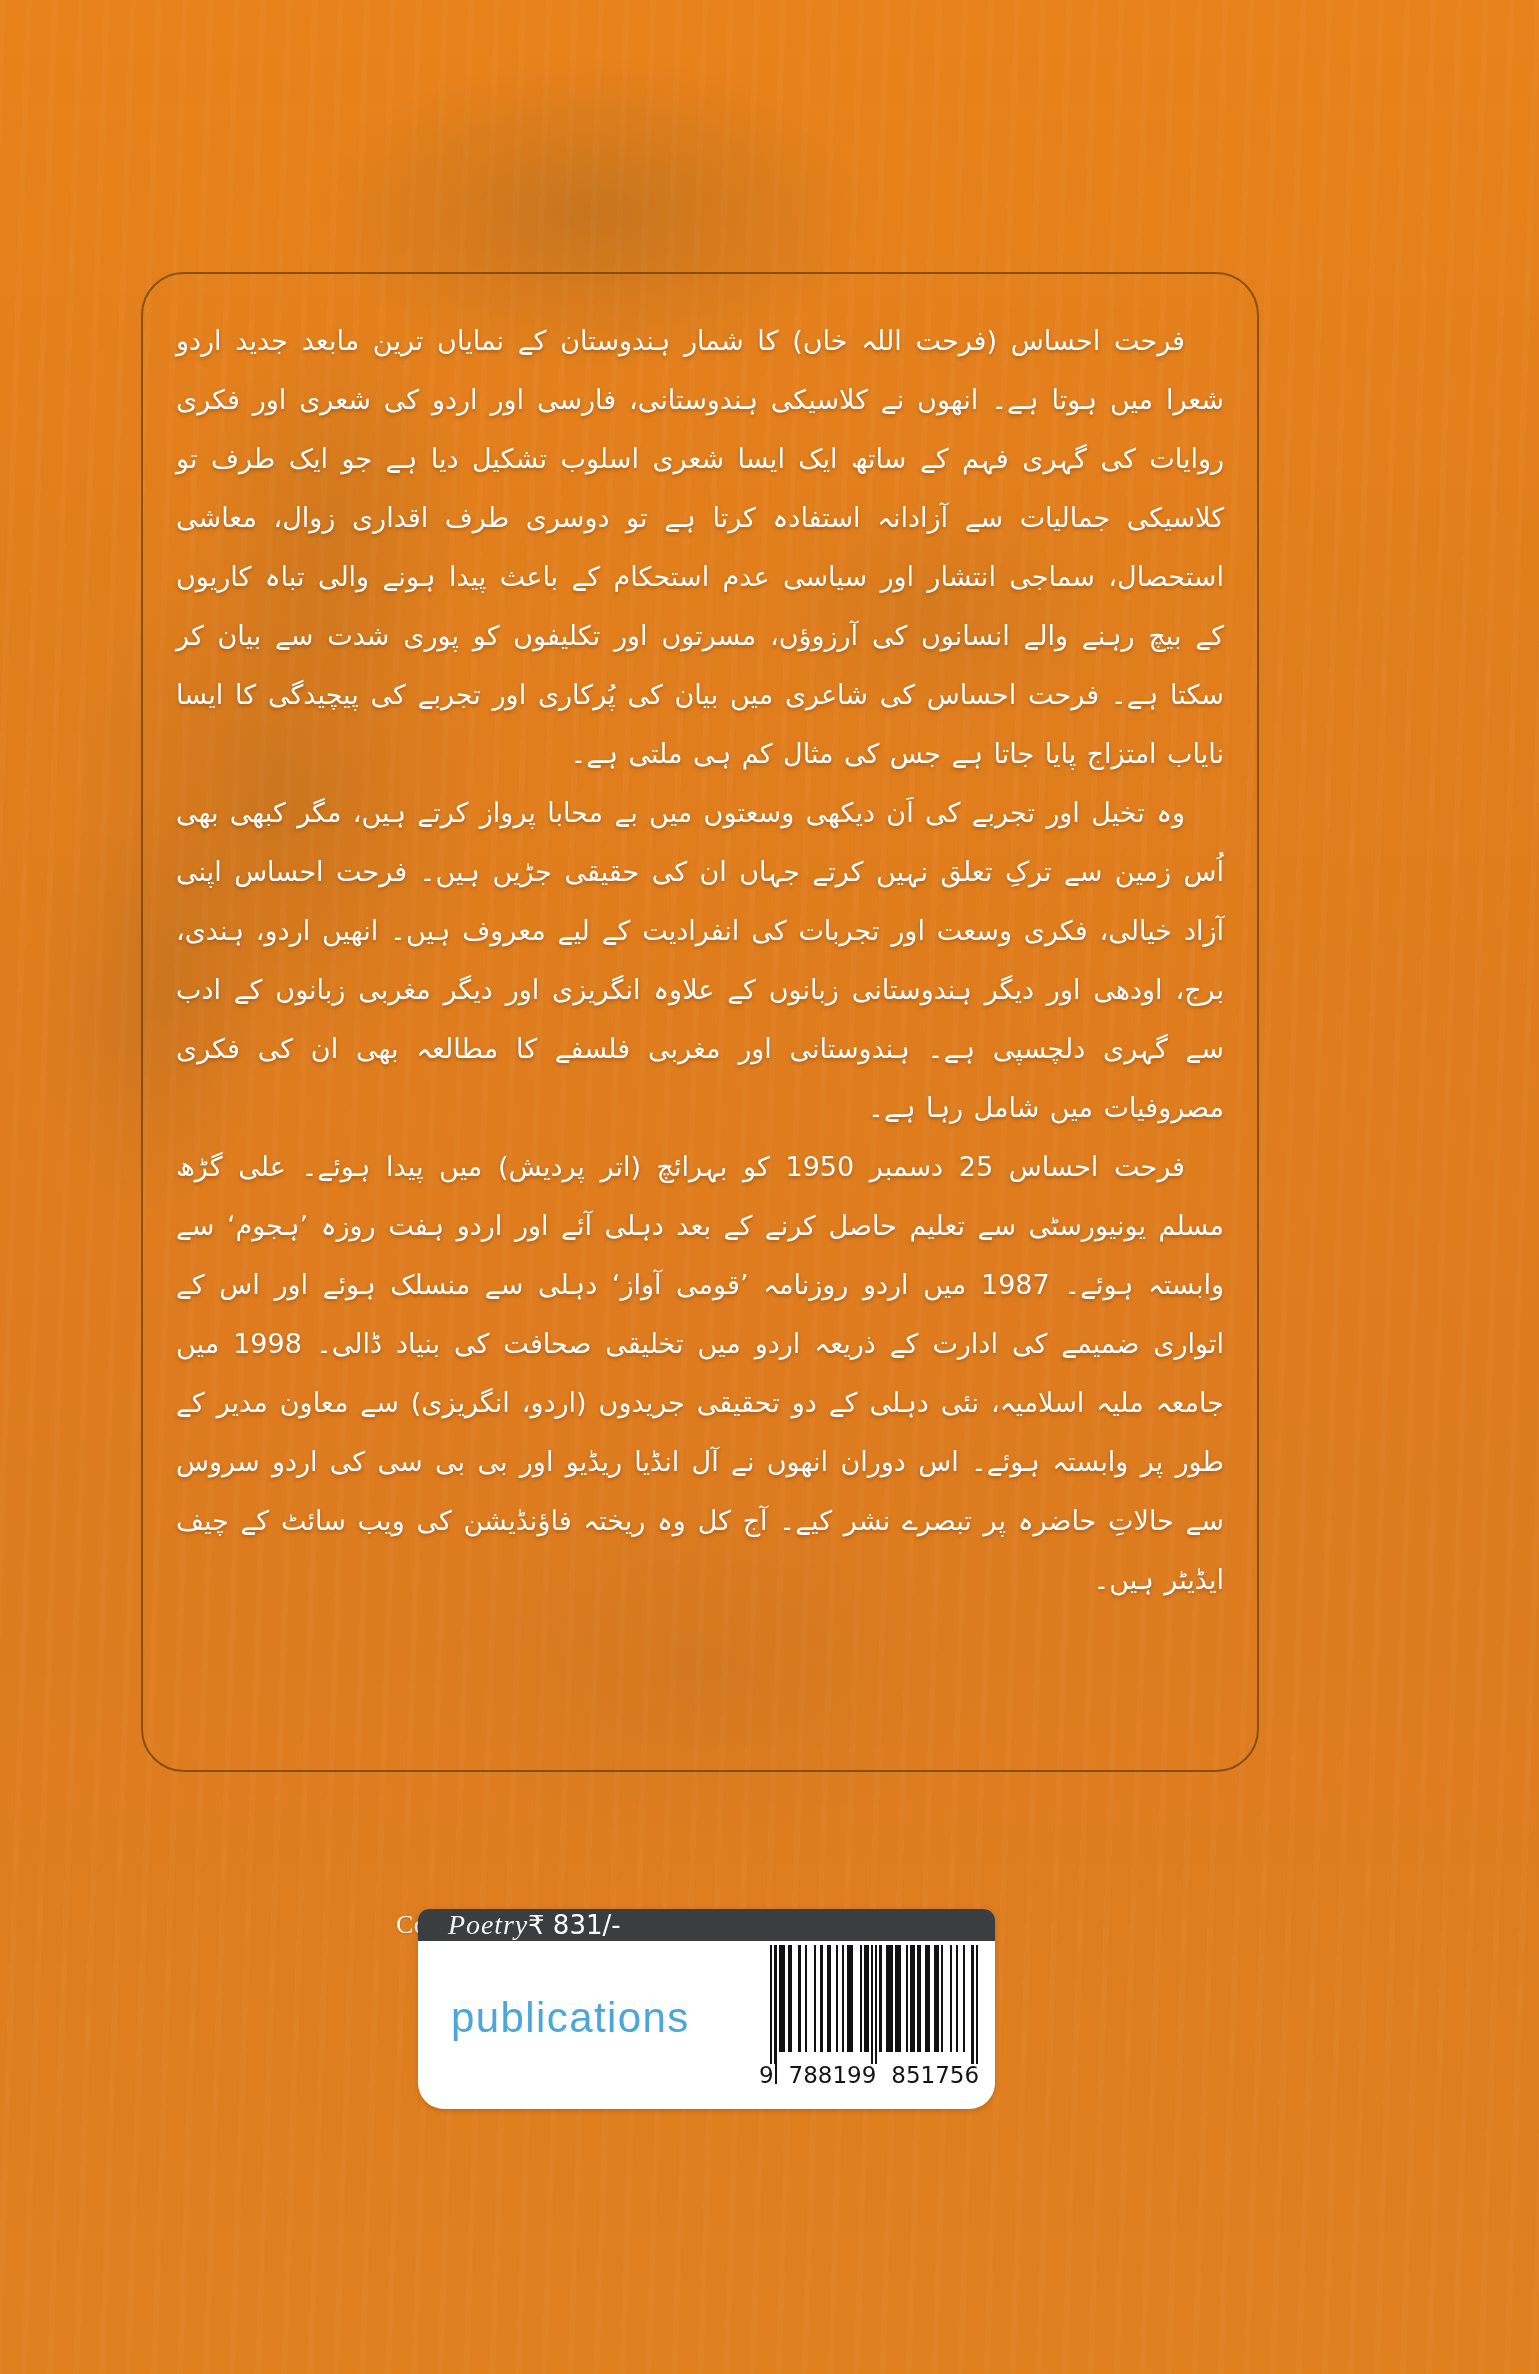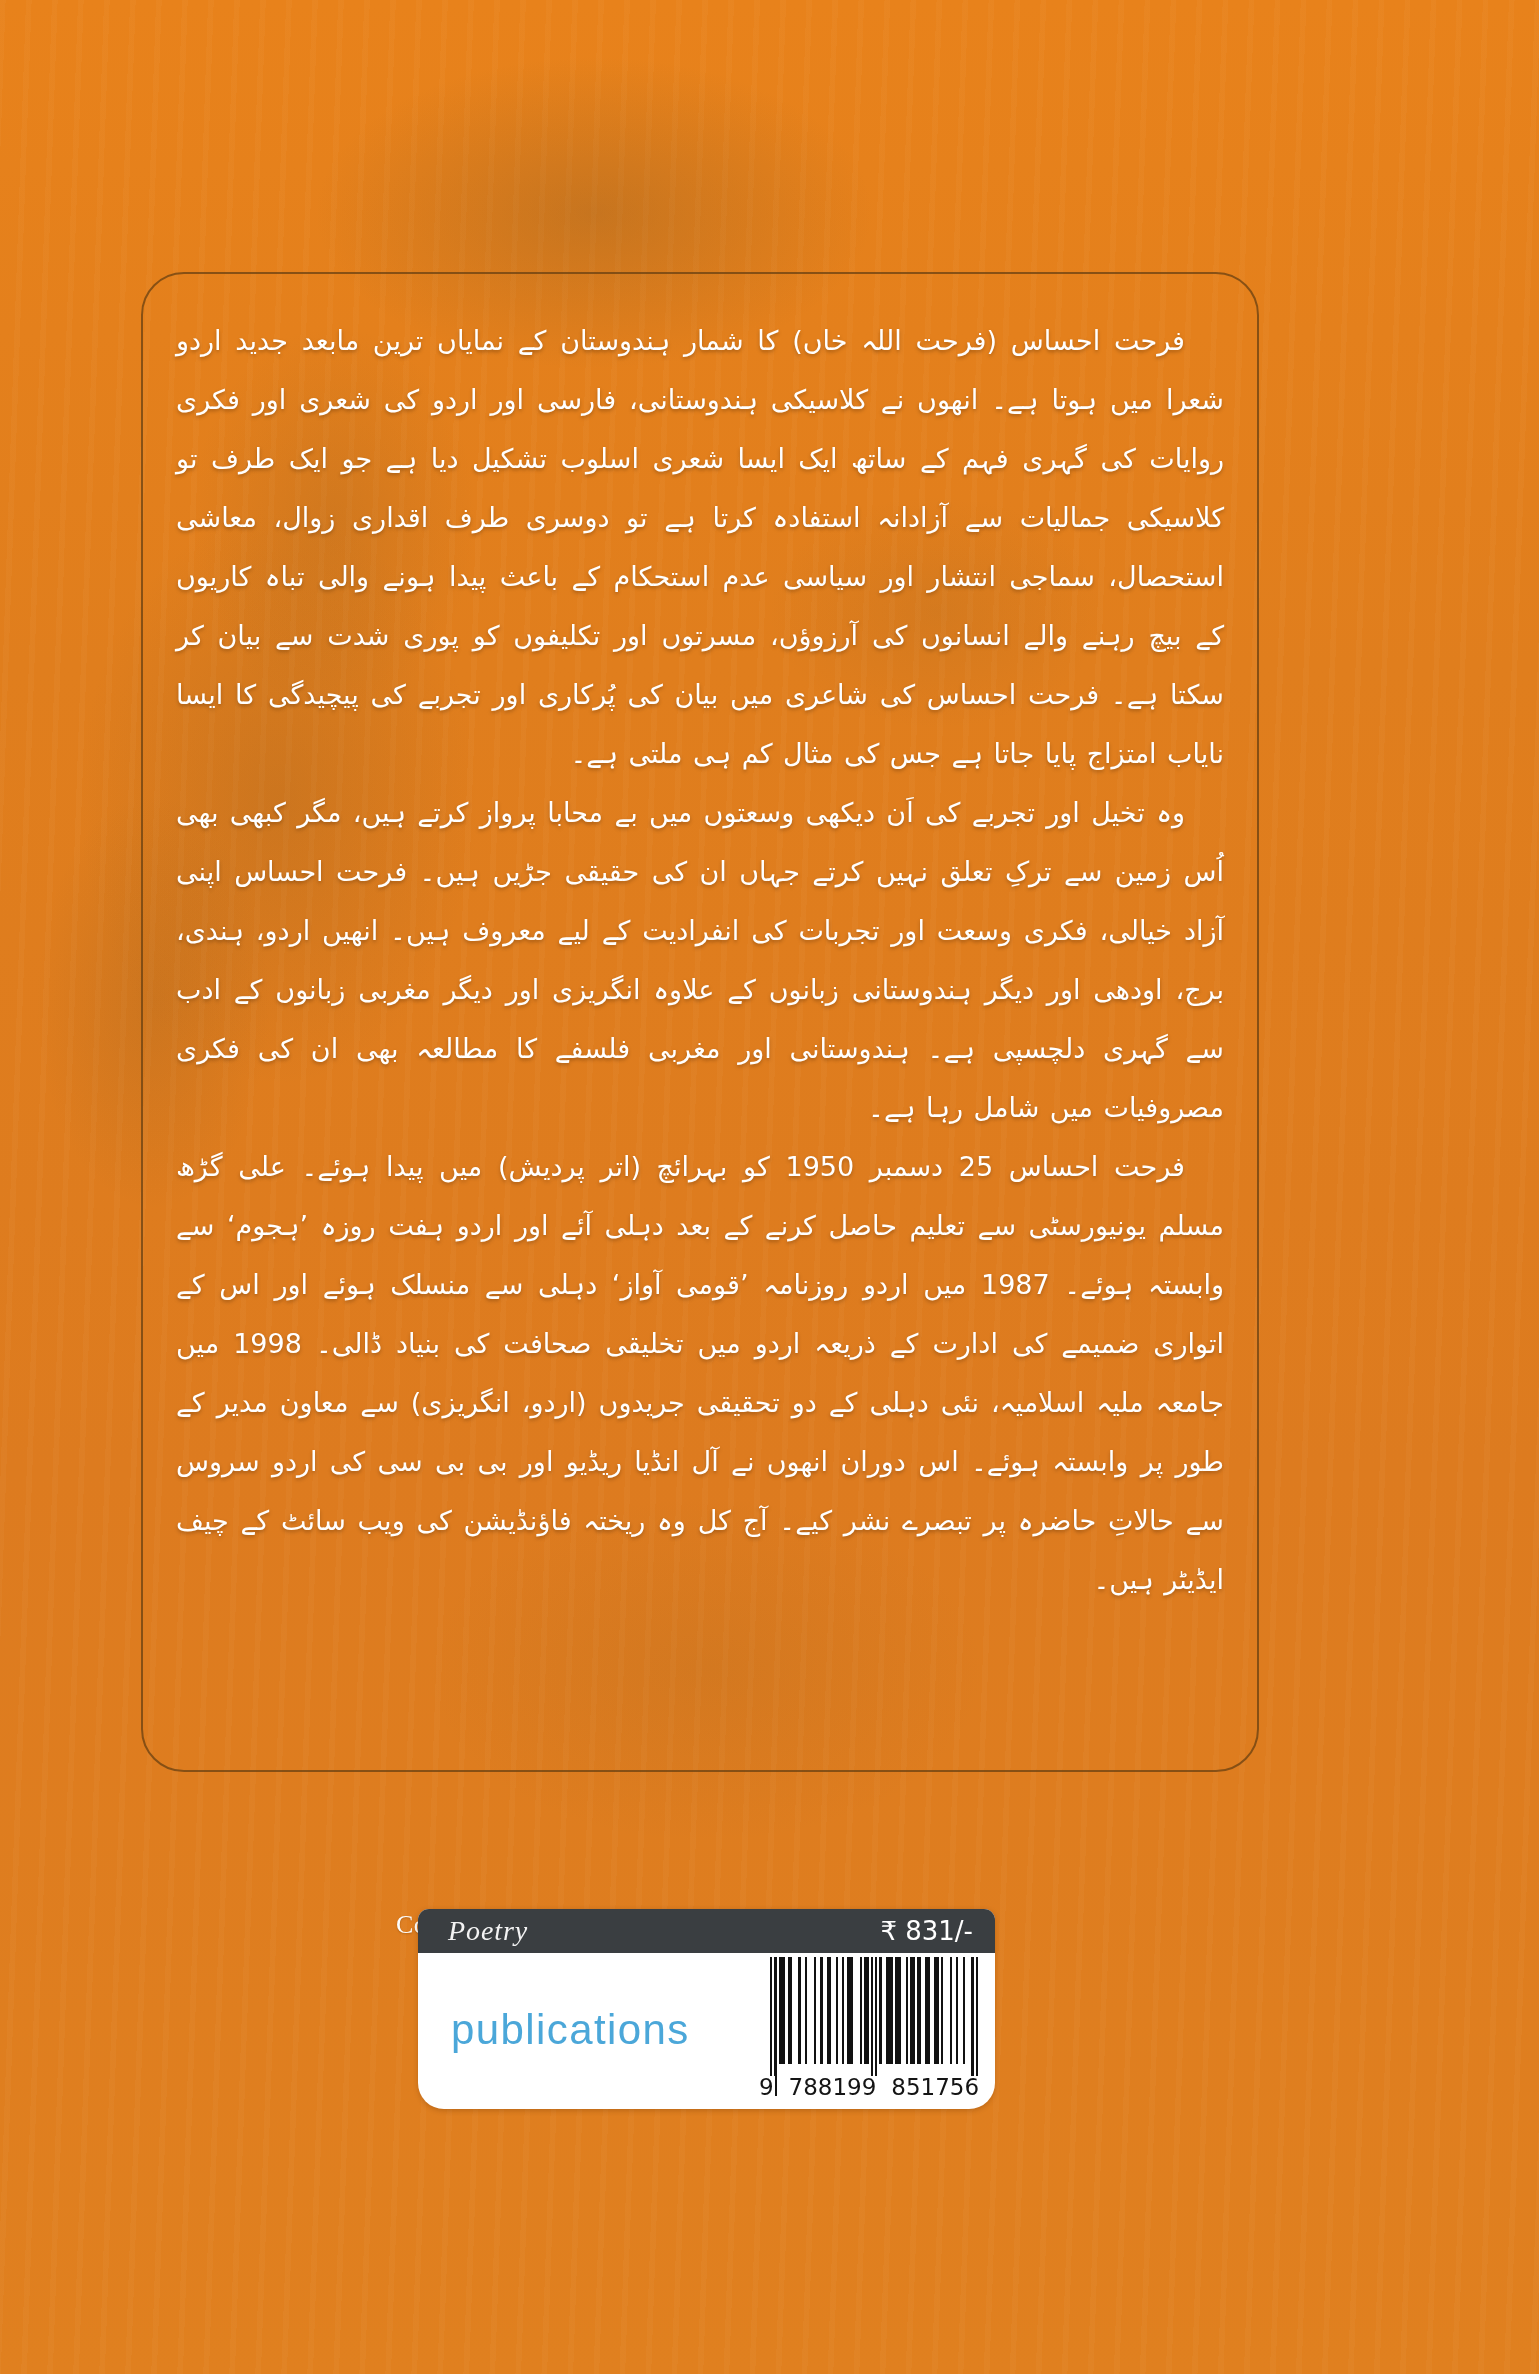--- a/index.html
+++ b/index.html
@@ -54,24 +54,24 @@
   
   .card{
     position:absolute;left:418px;top:1909px;
     width:577px;height:200px;
     background:#ffffff;
     border-radius:11px 11px 26px 26px;
     overflow:hidden;
     box-shadow:0 1.9px 5.6px rgba(90,45,0,.25);
   }
   .band{
-    height:44px;
+    height:32px;
     background:#3a3e41;
-    display:flex;justify-content:space-between;align-items:center;
-    padding:0 22px 0 30px;
+    display:flex;justify-content:flex-start;align-items:center;
+    padding:0 39px 0 30px;
   }
   .genre{
     color:#f3f3f3;
     font:italic 28px "Liberation Serif",serif;
     letter-spacing:0.9px;
   }
   .price{
     color:#ffffff;
     font:26px "DejaVu Sans",sans-serif;
   }

